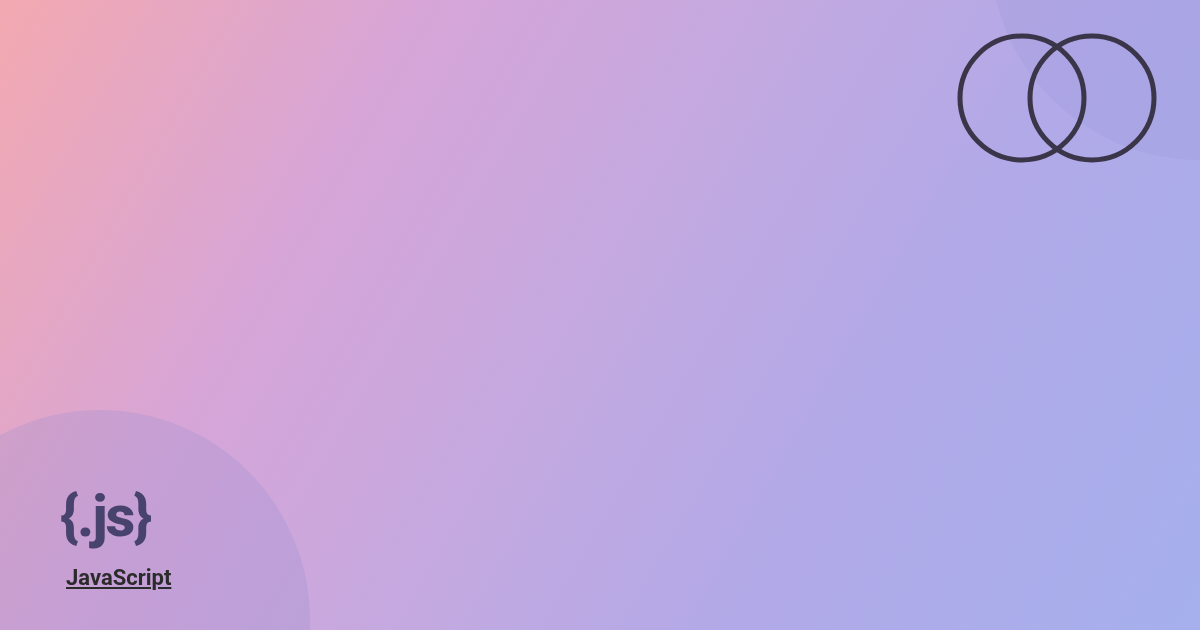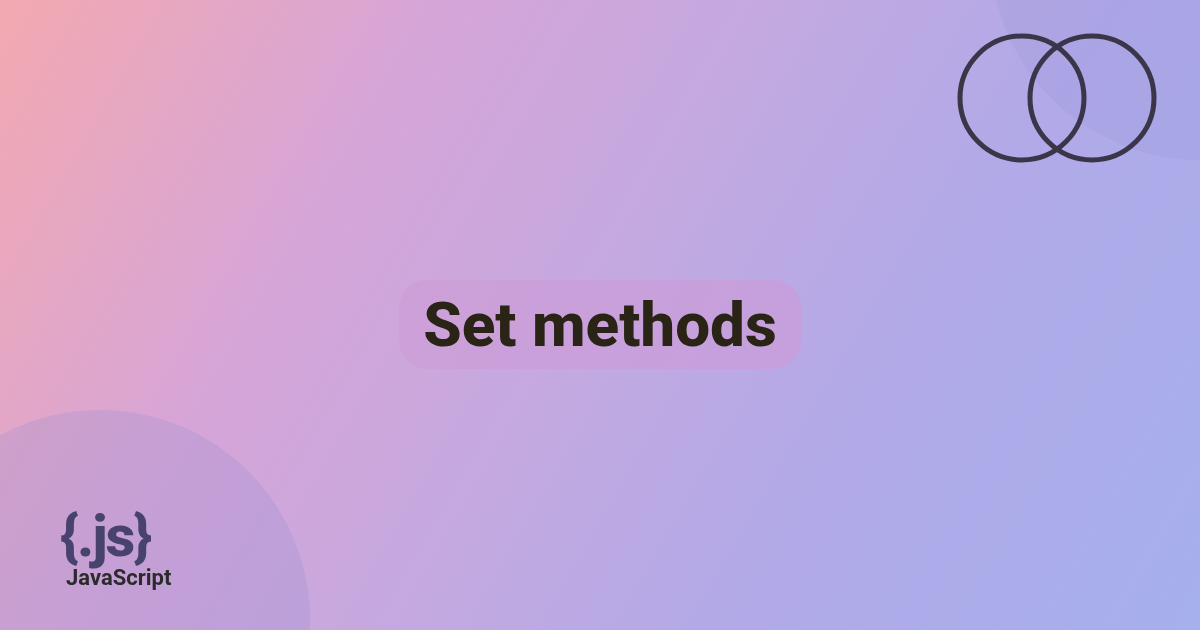--- a/index.html
+++ b/index.html
@@ -70,38 +70,38 @@
       font-size: 58px;
       font-weight: 800;
       color: #48436e;
       letter-spacing: -2px;
       line-height: 1;
     }
     .logo-label {
       font-size: 22px;
       font-weight: 700;
       color: #2b2b2b;
-      margin-top: 0;
+      margin-top: 20px;
       margin-left: 6px;
+      text-decoration: underline;
     }
   </style>
 </head>
 <body>
 
 <div class="container">
   <div class="decorative-circle-tr"></div>
   <div class="decorative-circle-bl"></div>
 
   <svg class="venn-diagram" width="210" height="140">
     <circle cx="70" cy="70" r="62" fill="none" stroke="#3a3548" stroke-width="5"></circle>
     <circle cx="140" cy="70" r="62" fill="none" stroke="#3a3548" stroke-width="5"></circle>
   </svg>
 
   <div class="title-wrapper">
     <br>
-    <span class="title">Set methods</span>
   </div>
 
   <div class="logo-block">
     <div class="logo-text">{.js}</div>
     <div class="logo-label">JavaScript</div>
   </div>
 </div>
 
 </body></html>

